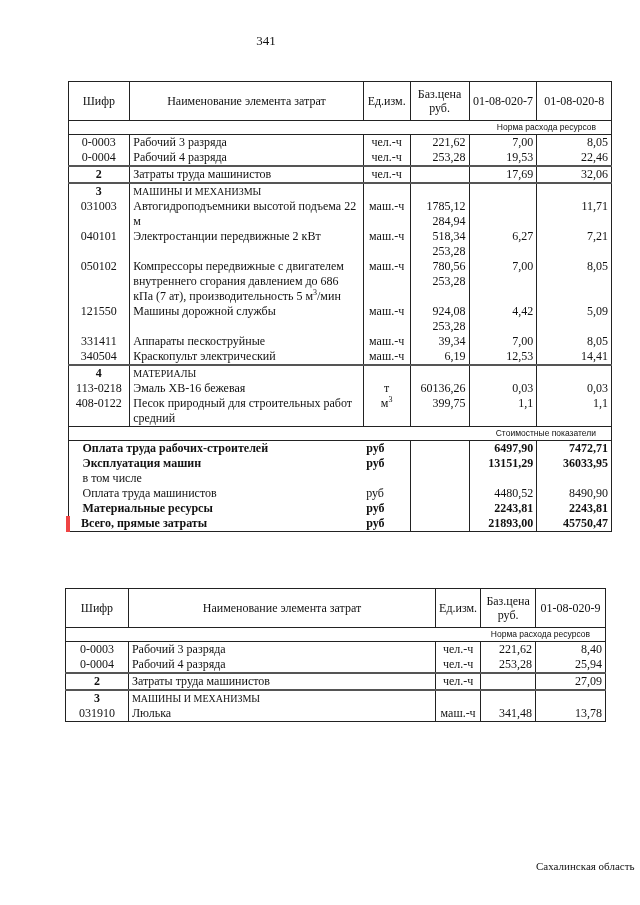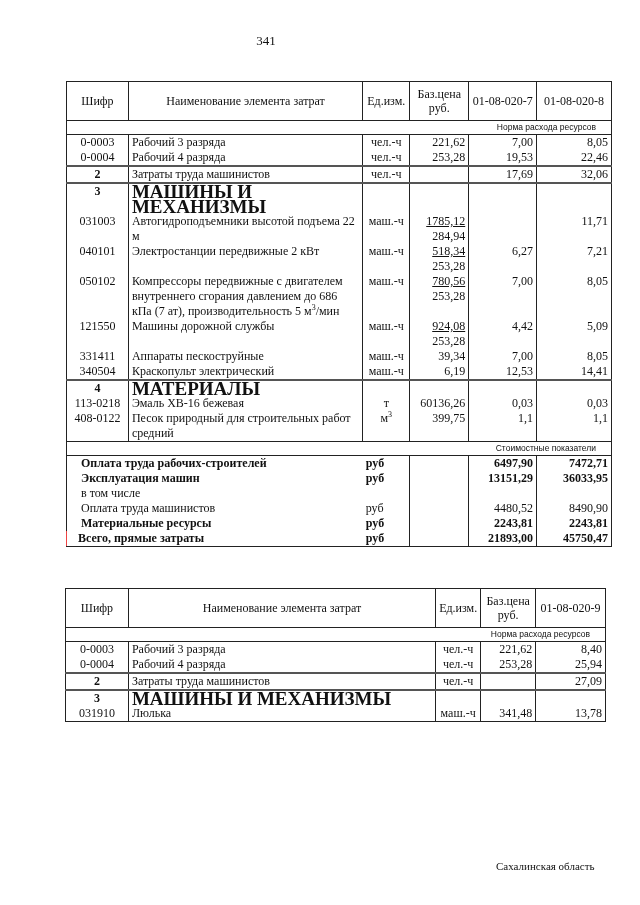--- a/index.html
+++ b/index.html
@@ -9,27 +9,27 @@
   table { border-collapse: collapse; position: absolute; font-size: 12px; line-height: 15px; border-radius: 24px; }
   td, th { padding: 0 3px; vertical-align: top; border-left: 1px solid #222; border-right: 1px solid #222; }
   th { font-weight: normal; vertical-align: middle; text-align: center; border: 1px solid #222; height: 38px; line-height: 14px; }
   .t1 { left: 66px; top: 81px; width: 546px; }
   .t2 { left: 65px; top: 588px; width: 541px; }
   .subhead td { border: 1px solid #222; font-family: "Liberation Sans", "DejaVu Sans", sans-serif; font-size: 8.5px; text-align: right; height: 13px; line-height: 13px; padding-right: 15px; }
   .c { text-align: center; }
   .r { text-align: right; }
   .b { font-weight: bold; }
   .sec td { border-top: 2px solid #555; }
-  .u { text-decoration: underline; }
-  .secttl { font-weight: bold; font-size: 19px; }
+  .u { }
+  .secttl { font-weight: normal; font-size: 10px; }
   .lasttop td { border-bottom: 1px solid #222; }
   .sum td { border-left: none; border-right: none; }
   .sum td.cell { border-left: 1px solid #222; }
   .sum td.cellr { border-left: 1px solid #222; border-right: 1px solid #222; }
-  .footer { position: absolute; left: 496px; top: 860px; font-size: 11px; }
+  .footer { position: absolute; left: 536px; top: 860px; font-size: 11px; }
   sup { font-size: 8px; line-height: 0; }
 </style>
 </head>
 <body>
 
 <div class="page-number">341</div>
 
 <table class="t1">
   <colgroup>
     <col style="width:62px">
@@ -187,21 +187,21 @@
     <td class="r cellr">8490,90</td>
   </tr>
   <tr class="sum">
     <td colspan="2" class="b" style="border-left:1px solid #222;padding-left:14px">Материальные ресурсы</td>
     <td class="b">руб</td>
     <td class="cell"></td>
     <td class="r b cell">2243,81</td>
     <td class="r b cellr">2243,81</td>
   </tr>
   <tr class="sum" style="border-bottom:1px solid #222">
-    <td colspan="2" class="b" style="border-left:1px solid #ef4444;padding-left:11px;border-bottom:1px solid #222">Всего, прямые затраты</td>
+    <td colspan="2" class="b" style="border-left:4px solid #ef4444;padding-left:11px;border-bottom:1px solid #222">Всего, прямые затраты</td>
     <td class="b" style="border-bottom:1px solid #222">руб</td>
     <td class="cell" style="border-bottom:1px solid #222"></td>
     <td class="r b cell" style="border-bottom:1px solid #222">21893,00</td>
     <td class="r b cellr" style="border-bottom:1px solid #222">45750,47</td>
   </tr>
 </tbody>
   </table>
 
 <table class="t2">
   <colgroup>

